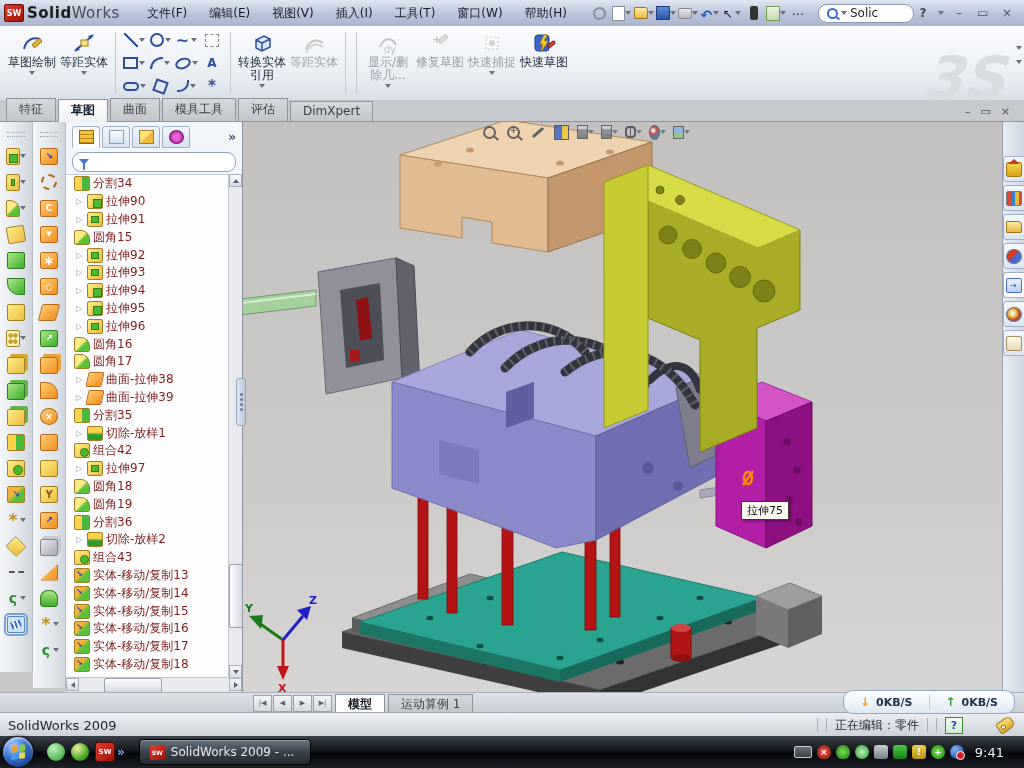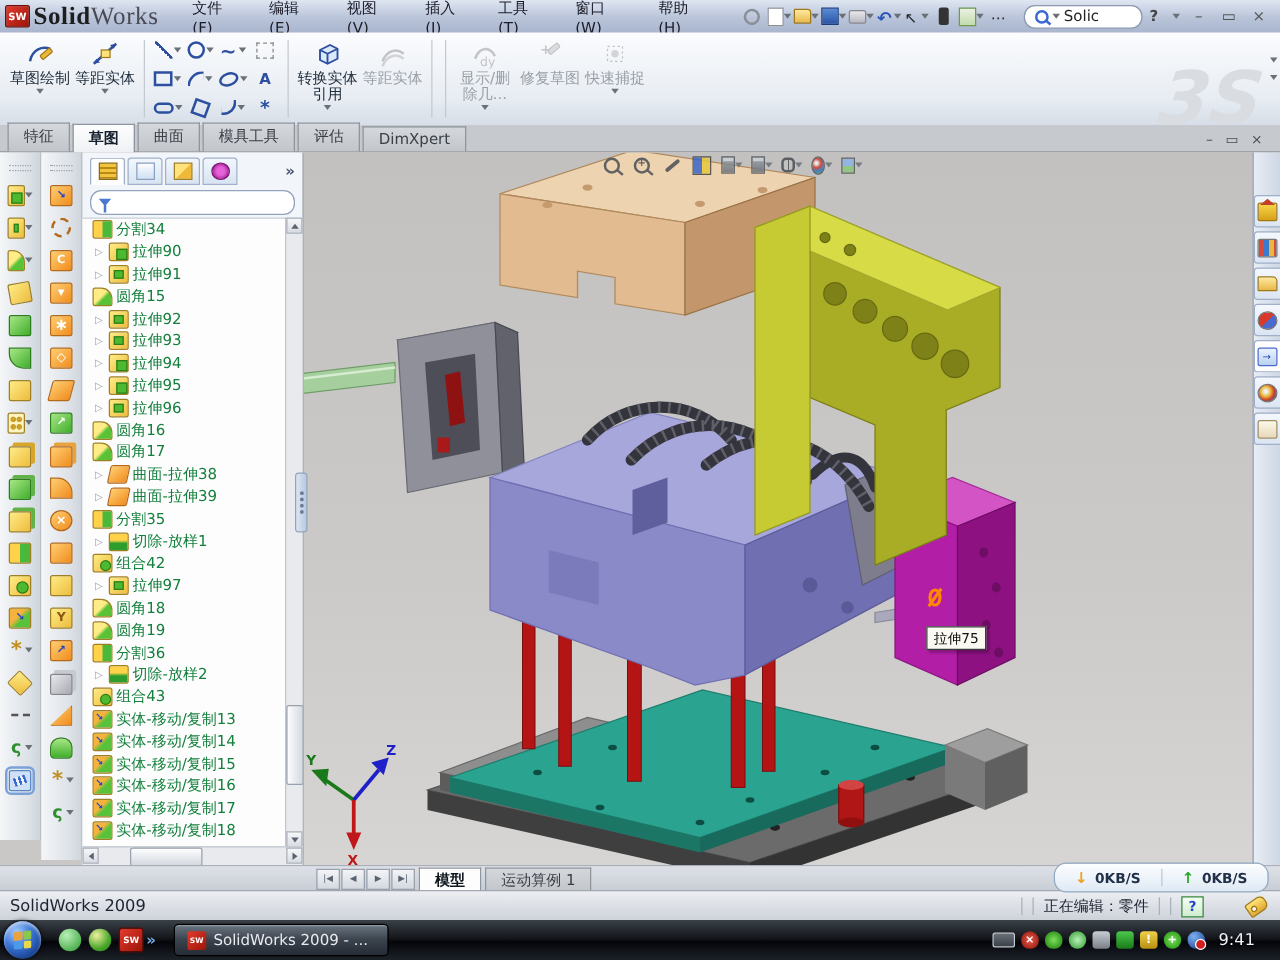--- a/index.html
+++ b/index.html
@@ -4,21 +4,21 @@
 <style>
   html,body{margin:0;padding:0;width:1024px;height:768px;overflow:hidden;
     font-family:"DejaVu Sans","Liberation Sans",sans-serif;font-size:12px;color:#222;}
   
   #titlebar{position:absolute;left:0;top:0;width:1024px;height:26px;
     background:linear-gradient(#dfe6f2,#b9c4d9 55%,#aab6ce);border-bottom:1px solid #7d8aa3;
     display:flex;align-items:center;}
   .logo-cube{width:18px;height:16px;background:linear-gradient(135deg,#e33b2e,#9c1408);
     border:1px solid #6d0d05;border-radius:2px;color:#fff;font-size:8px;font-weight:bold;
     display:flex;align-items:center;justify-content:center;margin:0 3px 0 4px;}
-  .logo-text{font-size:20px;letter-spacing:.5px;margin-right:18px;font-family:Liberation Serif, serif;}
+  .logo-text{font-size:15px;letter-spacing:.5px;margin-right:18px;}
   .logo-text b{color:#1d1d1f;} .logo-text span{color:#4a4a55;}
   #menubar{display:flex;gap:4px;}
   .menu-item{padding:3px 9px;color:#1c1c28;cursor:default;}
   #tb-quick{display:flex;align-items:center;gap:2px;margin-left:14px;}
   .qi{width:20px;height:18px;display:flex;align-items:center;justify-content:center;position:relative;}
   .qi-shape{width:13px;height:13px;}
   .qis-pin{border:2px solid #8a8f98;border-radius:50%;width:9px;height:9px;transform:rotate(25deg);}
   .qis-new{background:#fff;border:1px solid #8a8f98;width:11px;height:13px;}
   .qis-open{background:linear-gradient(#ffe9a0,#e8b84a);border:1px solid #a07818;width:14px;height:10px;border-radius:1px 3px 1px 1px;}
   .qis-save{background:linear-gradient(#5b8bd6,#2a55a8);border:1px solid #1c3c7c;width:12px;height:12px;}
@@ -153,21 +153,21 @@
     border-radius:2px;position:relative;flex:none;}
   .ti-ext::after{content:"";position:absolute;inset:3px;background:#4cb92e;border:1px solid #2f7d17;}
   .ti-extg::after{content:"";position:absolute;right:0;bottom:0;width:7px;height:7px;background:#4cb92e;border:1px solid #2f7d17;}
   .ti-fil{border-radius:2px 9px 2px 2px;background:linear-gradient(135deg,#ffec86 45%,#59c236 60%);}
   .ti-split{background:linear-gradient(90deg,#ffd24a 48%,#4ab83a 52%);}
   .ti-surf{background:linear-gradient(135deg,#ffcf72,#f08c1e);border-color:#b5691a;transform:skewX(-12deg);}
   .ti-cutloft{background:linear-gradient(180deg,#ffd24a 40%,#2d9e2d 60%);}
   .ti-comb::after{content:"";position:absolute;right:0;bottom:0;width:7px;height:7px;border-radius:50%;background:#4cb92e;border:1px solid #2f7d17;}
   .ti-mov{background:linear-gradient(135deg,#f5b23c 40%,#58c23a 60%);}
   .ti-mov::after{content:"↘";color:#2244cc;font-size:8px;font-weight:bold;position:absolute;left:1px;top:0px;}
-  .tlabel{color:#15803d;}
+  .tlabel{color:#7f1d1d;}
   
   #fm-vscroll{position:absolute;right:0;top:52px;width:13px;bottom:14px;background:#e8eaee;border-left:1px solid #c0c6ce;}
   .sb-btn{position:absolute;left:0;width:13px;height:13px;background:linear-gradient(#f6f7f9,#d8dce2);border:1px solid #aab0ba;box-sizing:border-box;display:flex;align-items:center;justify-content:center;}
   .tri-up{width:0;height:0;border-left:3px solid transparent;border-right:3px solid transparent;border-bottom:4px solid #5a6270;}
   .tri-down{width:0;height:0;border-left:3px solid transparent;border-right:3px solid transparent;border-top:4px solid #5a6270;}
   .tri-left{width:0;height:0;border-top:3px solid transparent;border-bottom:3px solid transparent;border-right:4px solid #5a6270;}
   .tri-right{width:0;height:0;border-top:3px solid transparent;border-bottom:3px solid transparent;border-left:4px solid #5a6270;}
   #fm-vthumb{position:absolute;left:0;top:390px;width:12px;height:62px;background:linear-gradient(90deg,#fdfdfe,#d4d9e0);
     border:1px solid #9aa2ae;border-radius:2px;}
   #fm-hscroll{position:absolute;left:0;bottom:0;height:14px;width:176px;background:#e8eaee;border-top:1px solid #c0c6ce;}
@@ -470,20 +470,28 @@
       <span>修复草图</span>
     </div>
     <div class="bigbtn disabled">
       <svg width="24" height="24" opacity=".45">
         <rect x="6" y="6" width="12" height="12" fill="none" stroke="#888" stroke-dasharray="2 2"></rect>
         <circle cx="12" cy="12" r="3" fill="#aaa"></circle>
       </svg>
       <span>快速捕捉</span>
       <span class="dd caret"></span>
     </div>
+    <div class="bigbtn">
+      <svg width="24" height="24">
+        <rect x="3" y="4" width="14" height="16" rx="3" fill="#3a66c8" stroke="#1c3c8a"></rect>
+        <path d="M12,4 L8,13 L11,13 L9,21 L16,10 L12,10 L15,4 Z" fill="#ffd428" stroke="#b88c10"></path>
+        <rect x="15" y="12" width="8" height="3" rx="1" transform="rotate(-40 19 13)" fill="#d84a3a" stroke="#8a1208"></rect>
+      </svg>
+      <span>快速草图</span>
+    </div>
   </div>
   <div id="ds-watermark">3S</div>
   <div id="cm-overflow">
       <span class="dd"></span>
       <span class="dd"></span>
     </div>
 </div>
 
 <div id="tabrow">
   <div style="display:flex;align-items:flex-end;">

